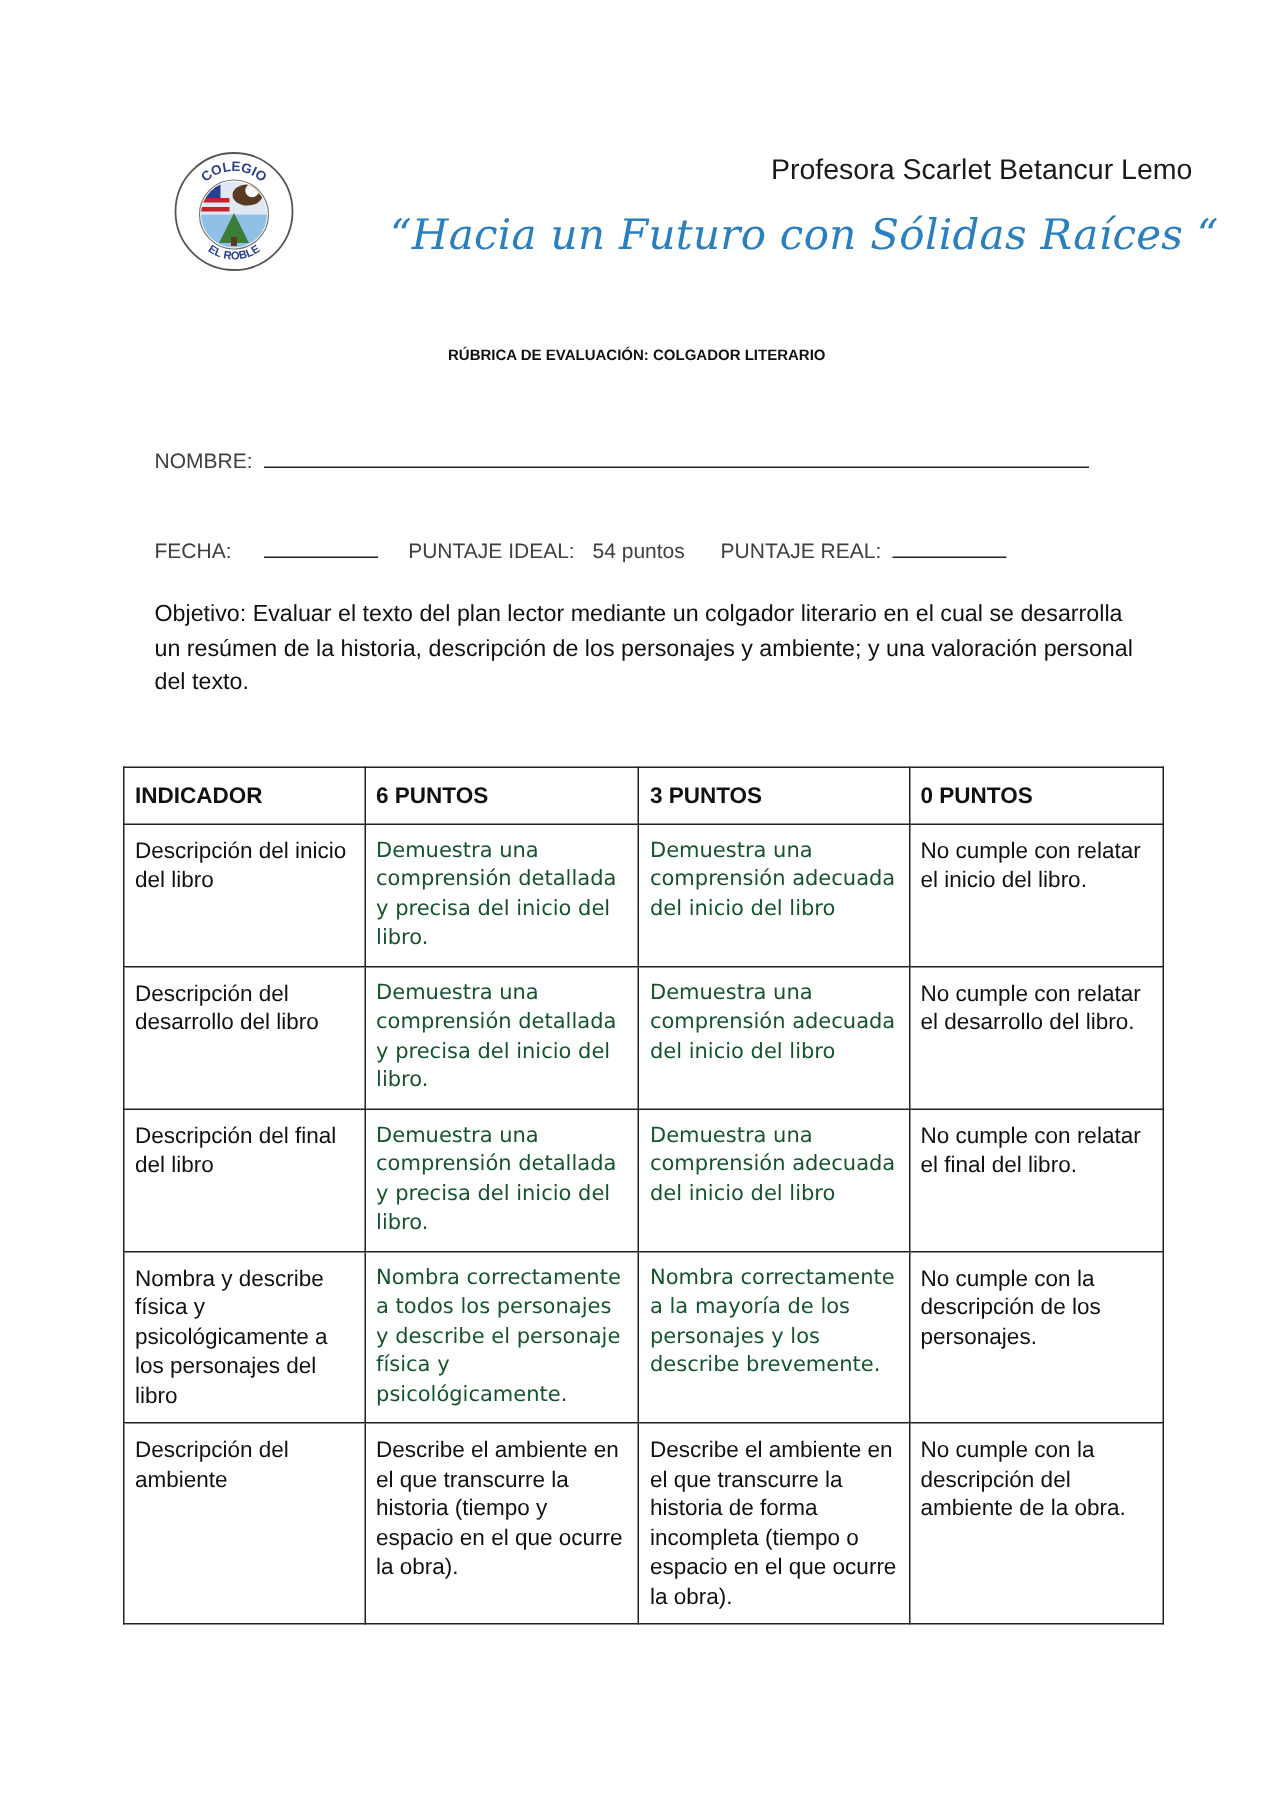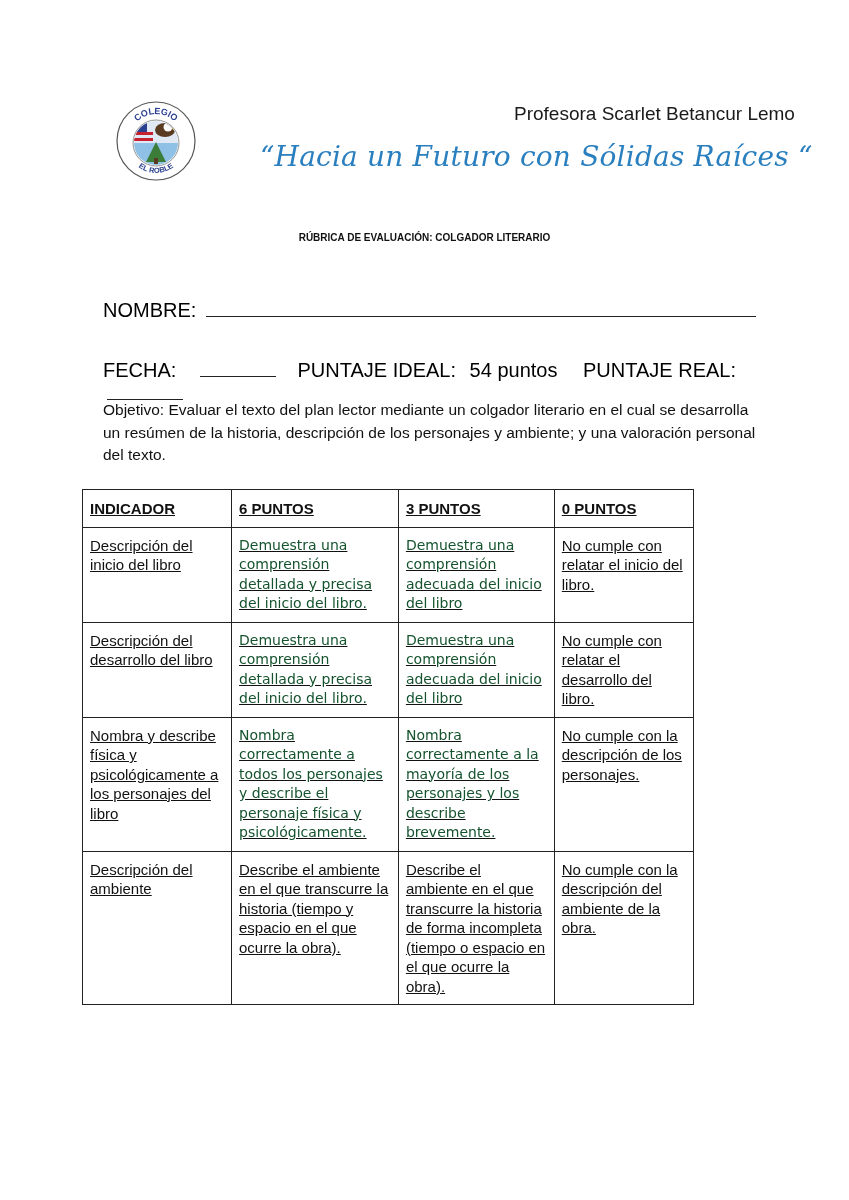--- a/index.html
+++ b/index.html
@@ -5,24 +5,24 @@
   html, body { margin: 0; padding: 0; background: #ffffff; }
   body { width: 849px; height: 1200px; position: relative; overflow: hidden;
          font-family: "Liberation Sans", sans-serif; color: #111; }
   .page { position: absolute; inset: 0; }
   .teacher { position: absolute; left: 514px; top: 103px; font-size: 19px; color: #1a1a1a; }
   .logo { position: absolute; left: 115px; top: 100px; width: 82px; height: 82px; }
   .motto { position: absolute; left: 260px; top: 140px; font-family: "DejaVu Serif", serif;
            font-style: italic; font-size: 28px; color: #2a7fbf; letter-spacing: 0.2px; }
   .title { position: absolute; left: 0; width: 849px; top: 232px; text-align: center;
            font-weight: bold; font-size: 10px; }
-  .row-line { position: absolute; font-size: 20px; color: #000000; }
+  .row-line { position: absolute; font-size: 14px; color: #404040; }
   .blank { display: inline-block; border-bottom: 1.5px solid #222; vertical-align: baseline; }
   .objective { position: absolute; left: 103px; top: 399px; width: 660px; font-size: 15.5px; line-height: 22.5px; }
-  table.rubric { position: absolute; left: 82px; top: 489px; width: 612px; border-collapse: collapse; font-size: 15px; text-decoration: underline; }
+  table.rubric { position: absolute; left: 82px; top: 511px; width: 694px; border-collapse: collapse; font-size: 15px; }
   table.rubric td, table.rubric th { border: 1.3px solid #222; vertical-align: top; padding: 8px 7px 8px 7px; text-align: left; line-height: 19.5px; }
   table.rubric th { font-weight: bold; padding-top: 9px; padding-bottom: 8px; }
   .c1 { width: 146px; } .c2 { width: 168px; } .c3 { width: 166px; } .c4 { width: 155px; }
   .alt { font-family: "DejaVu Sans", sans-serif; font-size: 14px; color: #14532d; line-height: 19.5px; }
 </style>
 </head>
 <body>
 
 <div class="page">
 
@@ -91,20 +91,26 @@
         <td class="alt">Demuestra una comprensión adecuada del inicio del libro</td>
         <td>No cumple con relatar el inicio del libro.</td>
       </tr>
       <tr>
         <td>Descripción del desarrollo del libro</td>
         <td class="alt">Demuestra una comprensión detallada y precisa del inicio del libro.</td>
         <td class="alt">Demuestra una comprensión adecuada del inicio del libro</td>
         <td>No cumple con relatar el desarrollo del libro.</td>
       </tr>
       <tr>
+        <td>Descripción del final del libro</td>
+        <td class="alt">Demuestra una comprensión detallada y precisa del inicio del libro.</td>
+        <td class="alt">Demuestra una comprensión adecuada del inicio del libro</td>
+        <td>No cumple con relatar el final del libro.</td>
+      </tr>
+      <tr>
         <td>Nombra y describe física y psicológicamente a los personajes del libro</td>
         <td class="alt">Nombra correctamente a todos los personajes y describe el personaje física y psicológicamente.</td>
         <td class="alt">Nombra correctamente a la mayoría de los personajes y los describe brevemente.</td>
         <td>No cumple con la descripción de los personajes.</td>
       </tr>
       <tr>
         <td>Descripción del ambiente</td>
         <td>Describe el ambiente en el que transcurre la historia (tiempo y espacio en el que ocurre la obra).</td>
         <td>Describe el ambiente en el que transcurre la historia de forma incompleta (tiempo o espacio en el que ocurre la obra).</td>
         <td>No cumple con la descripción del ambiente de la obra.</td>

